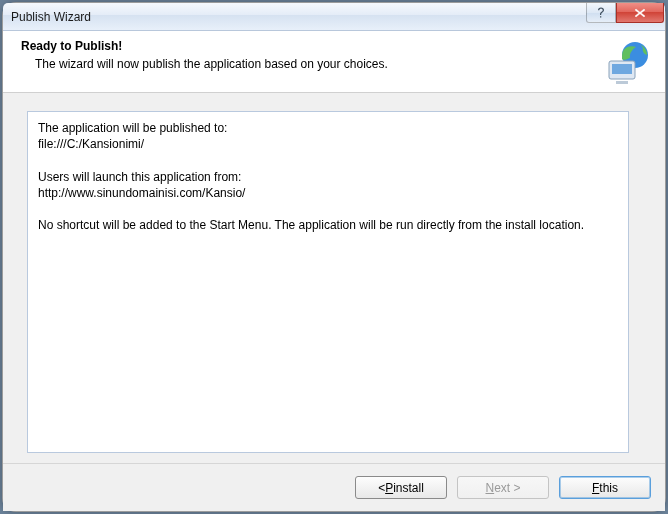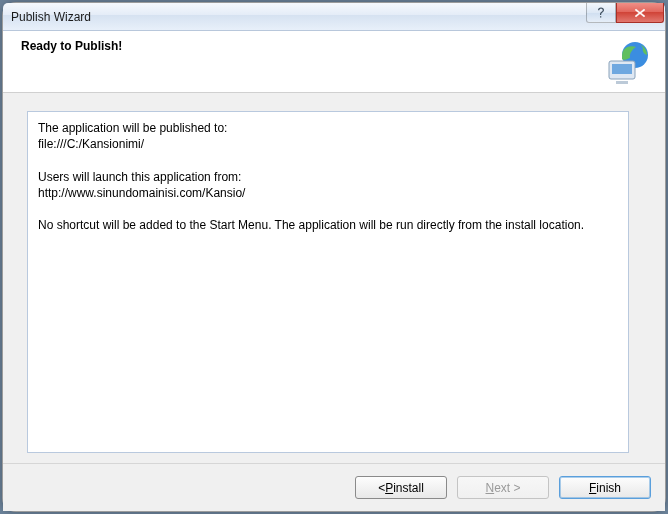--- a/index.html
+++ b/index.html
@@ -167,20 +167,21 @@
         <svg width="12" height="10" viewBox="0 0 12 10">
           <path d="M2 1 L6 4.2 L10 1 L11 2 L7.2 5 L11 8 L10 9 L6 5.8 L2 9 L1 8 L4.8 5 L1 2 Z" fill="#fff" stroke="#fff" stroke-width="0.4"></path>
         </svg>
       </div>
     </div>
   </div>
 
   <div class="header">
     <div class="header-text">
       <div class="header-title">Ready to Publish!</div>
+      <div class="header-sub">The wizard will now publish the application based on your choices.</div>
     </div>
     <div class="header-icon">
       <svg width="48" height="48" viewBox="0 0 48 48">
         <circle cx="32" cy="16" r="13" fill="#3b8de0"></circle>
         <path d="M20 12 C22 8 28 6 33 8 C30 10 26 14 27 19 C24 20 21 22 19 20 C19 17 19 14 20 12 Z" fill="#5fbf5f"></path>
         <path d="M38 6 C42 8 44 12 44 16 C41 15 39 12 40 9 Z" fill="#5fbf5f"></path>
         <rect x="6" y="22" width="26" height="18" rx="2" fill="#dfe8f3" stroke="#8aa2ba" stroke-width="1"></rect>
         <rect x="9" y="25" width="20" height="10" fill="#6fa8e0"></rect>
         <rect x="13" y="42" width="12" height="3" fill="#bccad8"></rect>
       </svg>
@@ -202,16 +203,16 @@
         <span>&lt; </span>
         <span class="u">P</span>
         <span>install</span>
       </button>
     <button class="btn" disabled="">
         <span class="u">N</span>
         <span>ext &gt;</span>
       </button>
     <button class="btn default">
         <span class="u">F</span>
-        <span>inish</span>
+        <span>this</span>
       </button>
   </div>
 </div>
 
 </body></html>

